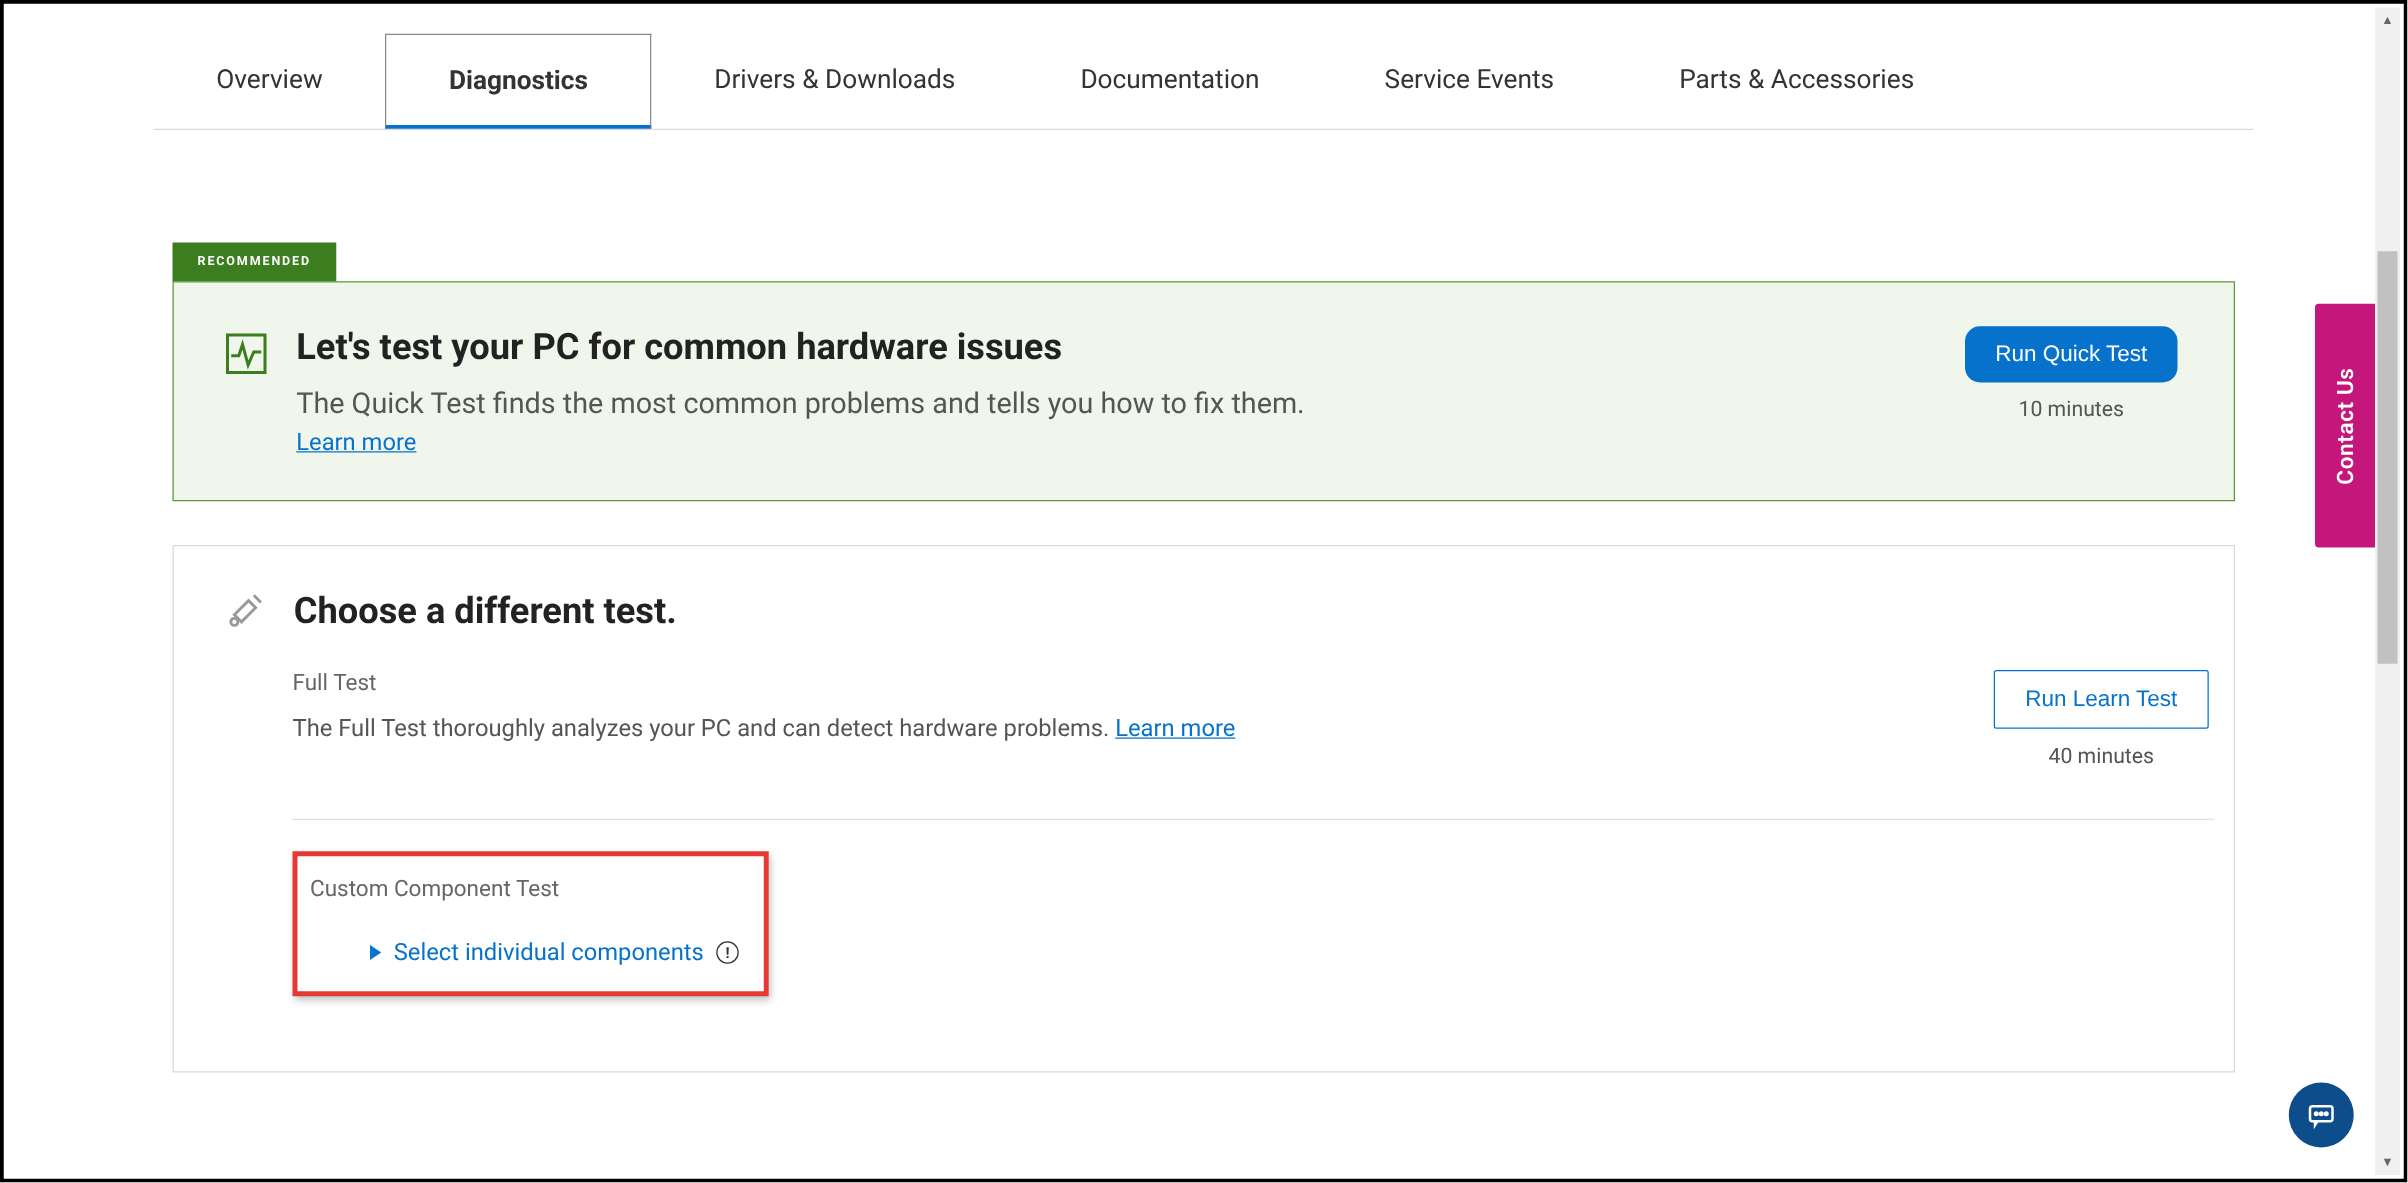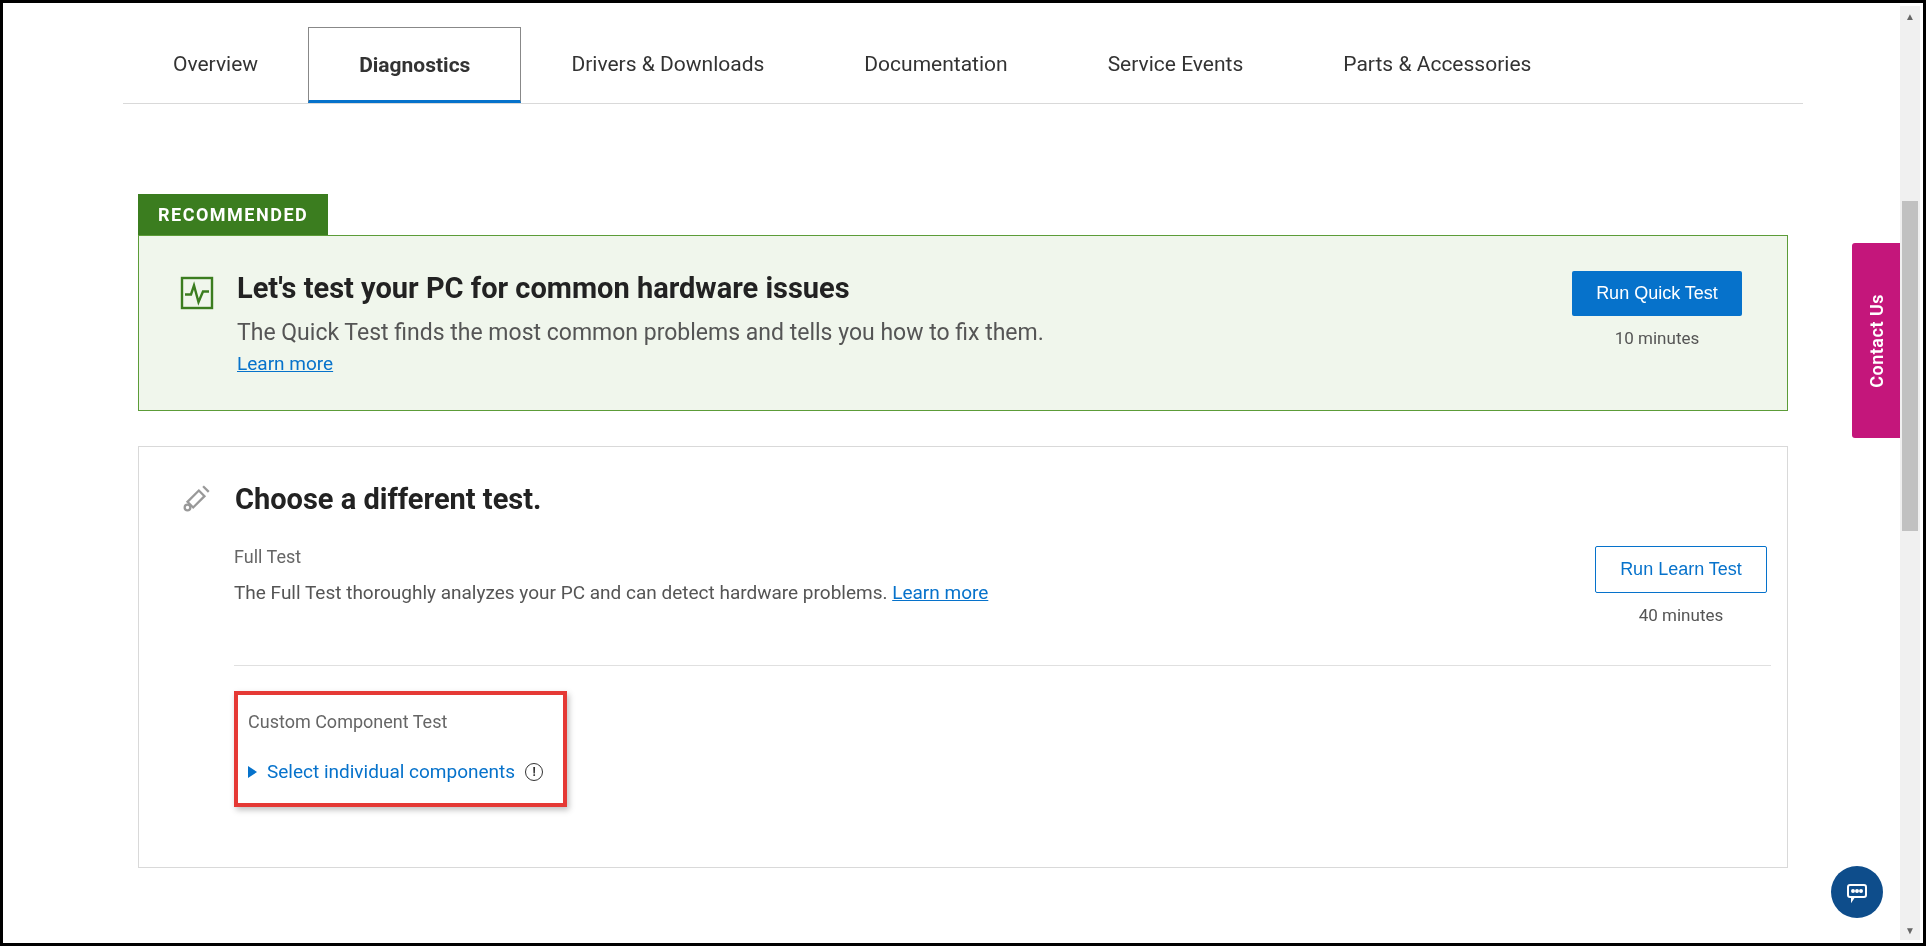--- a/index.html
+++ b/index.html
@@ -81,21 +81,21 @@
     margin: 90px 105px 0 105px;
     position: relative;
   }
 
   .badge-recommended {
     display: inline-block;
     background: #3b7d1f;
     color: #fff;
     font-weight: 700;
     letter-spacing: 1.5px;
-    font-size: 18px;
+    font-size: 10px;
     padding: 10px 20px;
   }
 
   .card {
     border: 1px solid #ccc;
     padding: 35px 40px;
     display: flex;
     align-items: flex-start;
     gap: 20px;
   }
@@ -136,21 +136,21 @@
     gap: 12px;
     min-width: 180px;
   }
   .btn-primary {
     background: #0672cb;
     color: #fff;
     border: none;
     padding: 12px 24px;
     font-size: 18px;
     cursor: pointer;
-    border-radius: 2px;
+    border-radius: 12px;
   }
   .btn-outline {
     background: #fff;
     color: #0672cb;
     border: 1px solid #0672cb;
     padding: 12px 24px;
     font-size: 18px;
     cursor: pointer;
     border-radius: 2px;
   }
@@ -206,20 +206,21 @@
   }
 
   .expand-link {
     color: #0672cb;
     font-size: 19px;
     display: inline-flex;
     align-items: center;
     gap: 10px;
     cursor: pointer;
     margin-top: 14px;
+    margin-left: 48px;
   }
   .tri { display:inline-block; width:0;height:0;border-top:6px solid transparent;border-bottom:6px solid transparent;border-left:9px solid #0672cb; }
   .info-circle {
     display: inline-flex;
     align-items: center;
     justify-content: center;
     width: 18px; height: 18px;
     border: 1.5px solid #333;
     border-radius: 50%;
     font-size: 12px;

